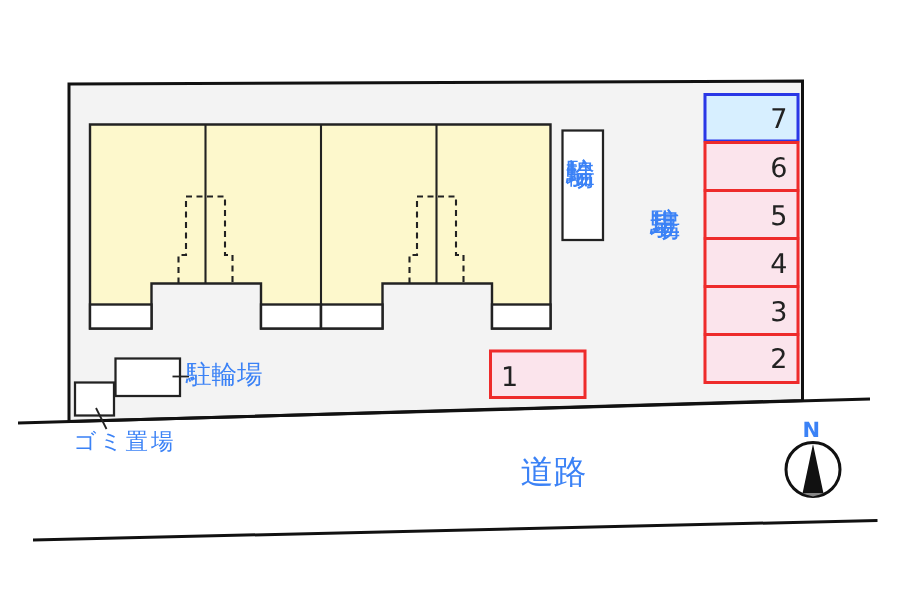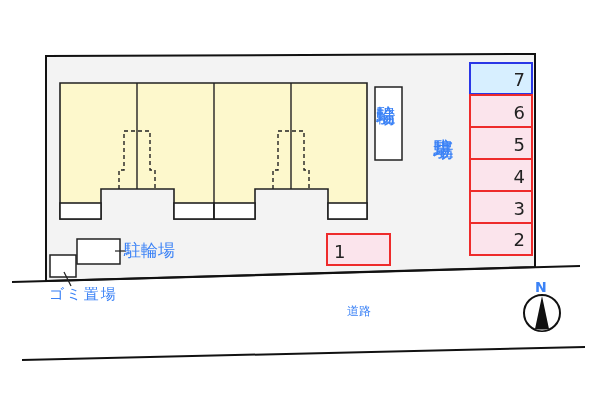--- a/index.html
+++ b/index.html
@@ -70,14 +70,14 @@
 </div>
 
 <div class="stall" style="left:326px;top:233px;width:65px;height:33px;">
   <span style="left:6px;top:6px;">1</span>
 </div>
 
 <div class="lbl vert" style="left:377px;top:90px;font-size:19px;">駐輪場</div>
 <div class="lbl vert" style="left:434px;top:122px;font-size:20px;">駐車場</div>
 <div class="lbl" style="left:124px;top:242px;font-size:17px;">駐輪場</div>
 <div class="lbl" style="left:49px;top:287px;font-size:15px;letter-spacing:2px;">ゴミ置場</div>
-<div class="lbl" style="left:347px;top:305px;font-size:12px;">道路</div>
+<div class="lbl" style="left:347px;top:305px;font-size:22px;">道路</div>
 <div class="lbl" style="left:535px;top:280px;font-size:14px;font-weight:bold;">N</div>
 
 </body></html>

